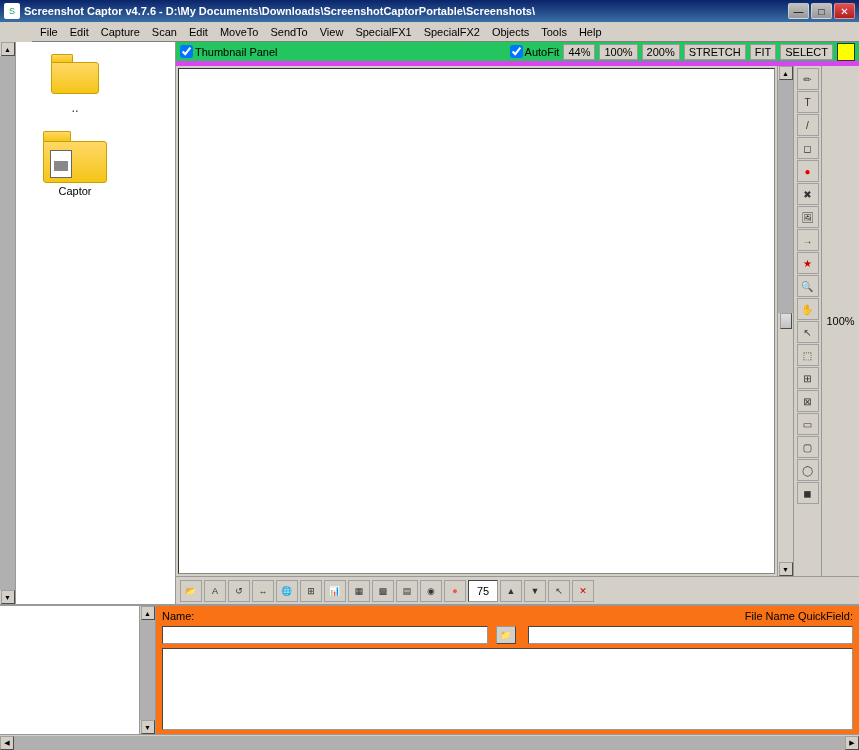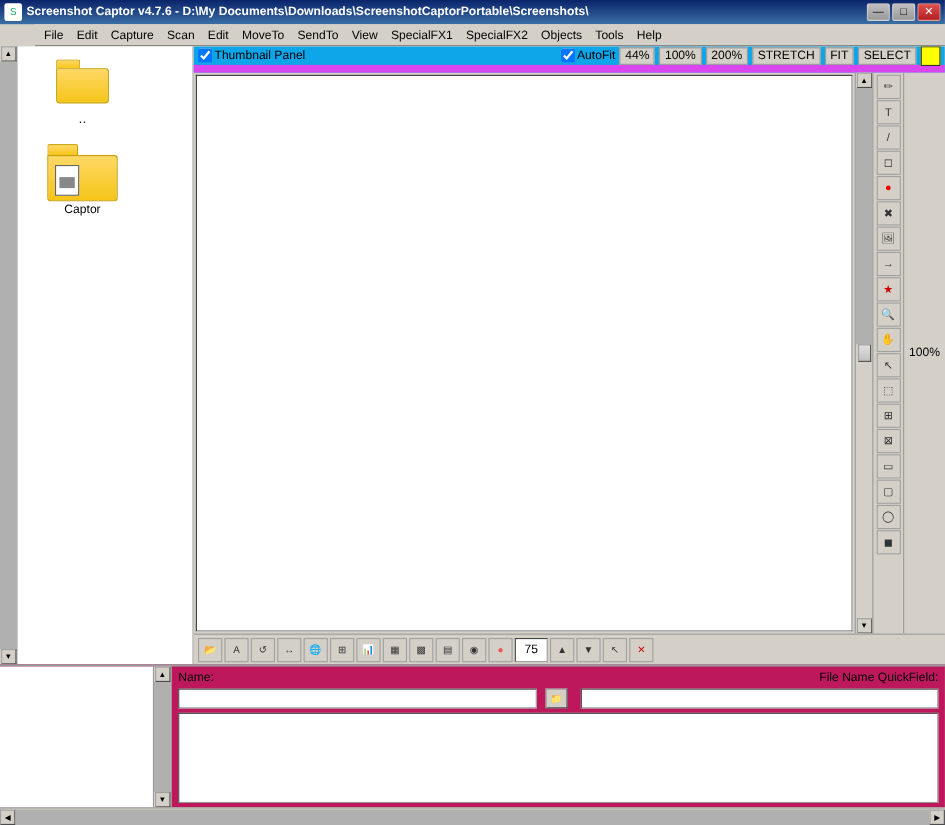--- a/index.html
+++ b/index.html
@@ -180,22 +180,22 @@
       flex: 1;
       display: flex;
       flex-direction: column;
       background: #d4d0c8;
       overflow: hidden;
     }
 
     
     #canvas-toolbar {
       height: 24px;
-      background: #0ea5e9;
-      border-bottom: 7px solid #d946ef;
+      background: #22c55e;
+      border-bottom: 5px solid #d946ef;
       display: flex;
       align-items: center;
       padding: 0 4px;
       gap: 4px;
       font-size: 11px;
     }
     .checkbox-label {
       display: flex;
       align-items: center;
       gap: 2px;
@@ -250,21 +250,21 @@
       align-items: center;
       justify-content: center;
       font-size: 11px;
     }
 
     
     #bottom-panels {
       height: 130px;
       display: flex;
       border-top: 2px solid #999;
-      background: #be185d;
+      background: #f97316;
     }
     #preview-panel {
       width: 140px;
       border-right: 1px solid #999;
       background: white;
       display: flex;
       align-items: center;
       justify-content: center;
       overflow: hidden;
     }

